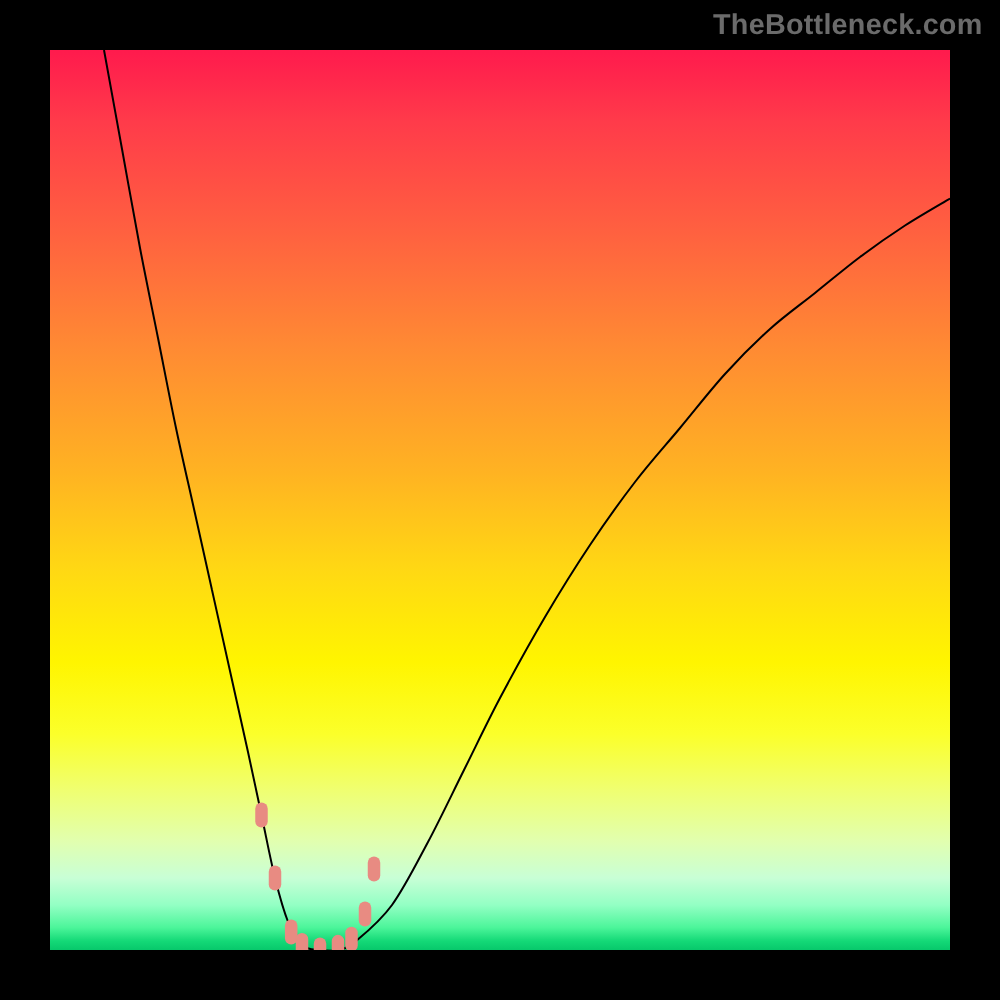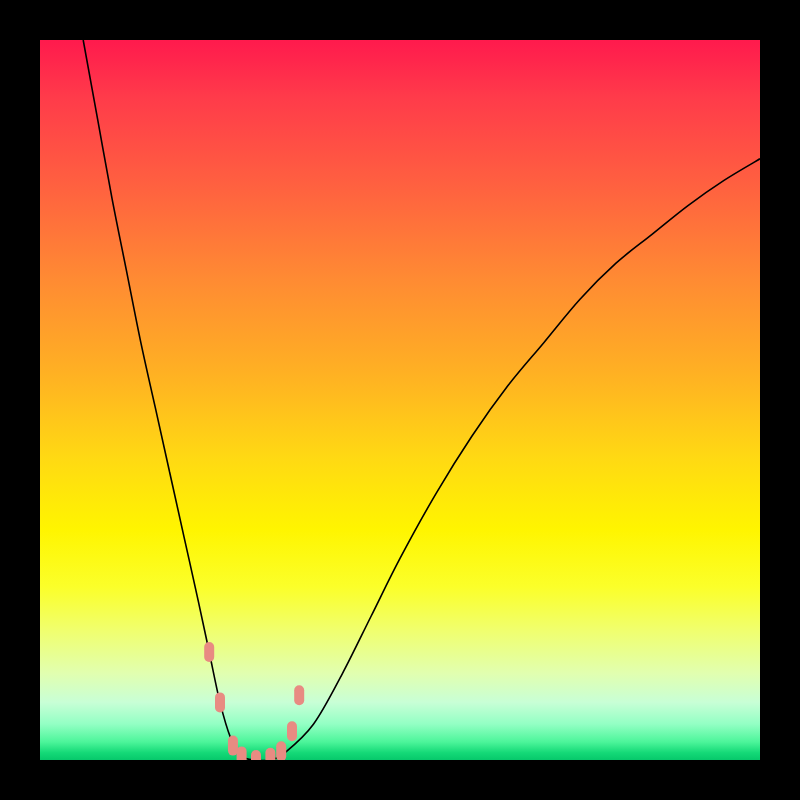--- a/index.html
+++ b/index.html
@@ -95,13 +95,14 @@
           <rect x="196.60" y="706.40" width="10" height="20" rx="5" ry="5" class="marker"></rect>
           <rect x="211.00" y="710.00" width="10" height="20" rx="5" ry="5" class="marker"></rect>
           <rect x="225.40" y="707.84" width="10" height="20" rx="5" ry="5" class="marker"></rect>
           <rect x="236.20" y="701.36" width="10" height="20" rx="5" ry="5" class="marker"></rect>
           <rect x="247.00" y="681.20" width="10" height="20" rx="5" ry="5" class="marker"></rect>
           <rect x="254.20" y="645.20" width="10" height="20" rx="5" ry="5" class="marker"></rect>
         </g>
     </svg>
   </div>
 
+  <div class="watermark">TheBottleneck.com</div>
 </div>
 
 </body></html>

